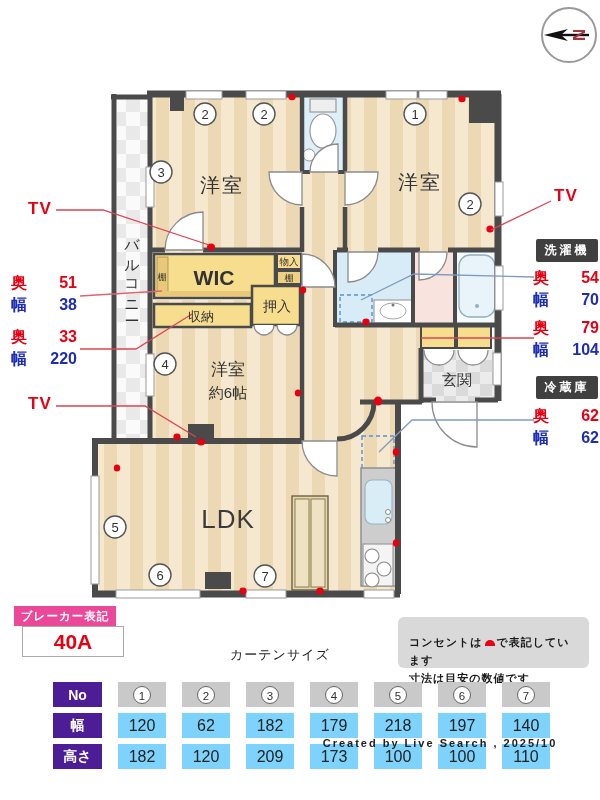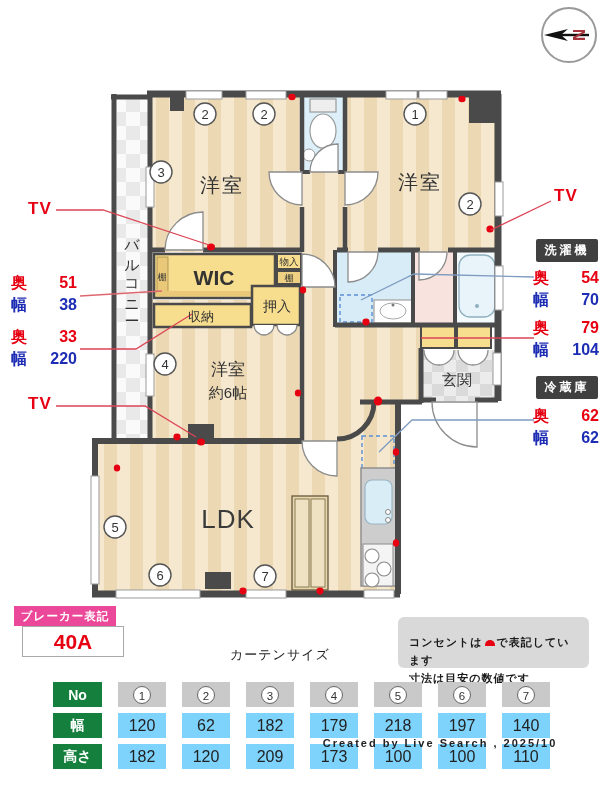--- a/index.html
+++ b/index.html
@@ -21,21 +21,21 @@
         color:#e60012;font-size:21px;font-weight:bold;display:flex;align-items:center;justify-content:center;
         box-sizing:border-box;margin-left:8px;}
   .note{position:absolute;left:398px;top:617px;width:191px;height:51px;background:#d9d9d9;border-radius:6px;
         padding:16px 11px;box-sizing:border-box;font-size:11px;font-weight:bold;color:#1a1a1a;
         line-height:18px;letter-spacing:1px;}
   .dome{display:inline-block;width:10px;height:6px;background:#e60012;border-radius:5px 5px 0 0;margin:0 2px;vertical-align:baseline;}
   .ct-title{position:absolute;left:230px;top:646px;width:140px;text-align:left;font-size:13px;color:#222;letter-spacing:1px;}
   .ctable{position:absolute;left:53px;top:682px;display:grid;
           grid-template-columns:49px repeat(7,48px);column-gap:16px;row-gap:6px;}
   .cell{height:25px;display:flex;align-items:center;justify-content:center;}
-  .th{background:#15803d;color:#fff;font-size:14px;font-weight:bold;}
+  .th{background:#4c1d95;color:#fff;font-size:14px;font-weight:bold;}
   .numcell{background:#c9c9c9;}
   .circ{display:inline-block;width:18px;height:18px;border:1.2px solid #666;border-radius:50%;
         background:#fff;font-size:11.5px;line-height:18px;text-align:center;color:#333;box-sizing:border-box;}
   .val{background:#7dd3fc;font-size:16px;color:#222;}
   .credit{position:absolute;left:290px;top:737px;width:300px;text-align:center;font-size:11px;
           font-weight:bold;letter-spacing:2px;color:#222;}
 </style>
 </head>
 <body>
 

